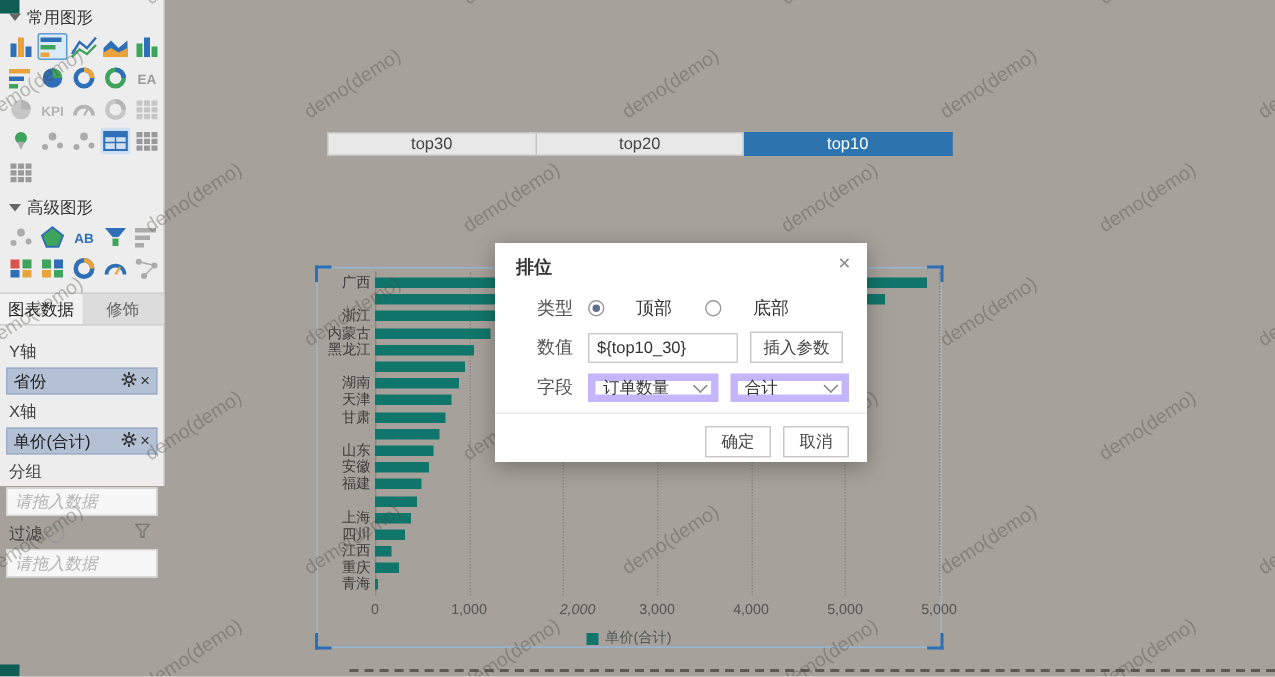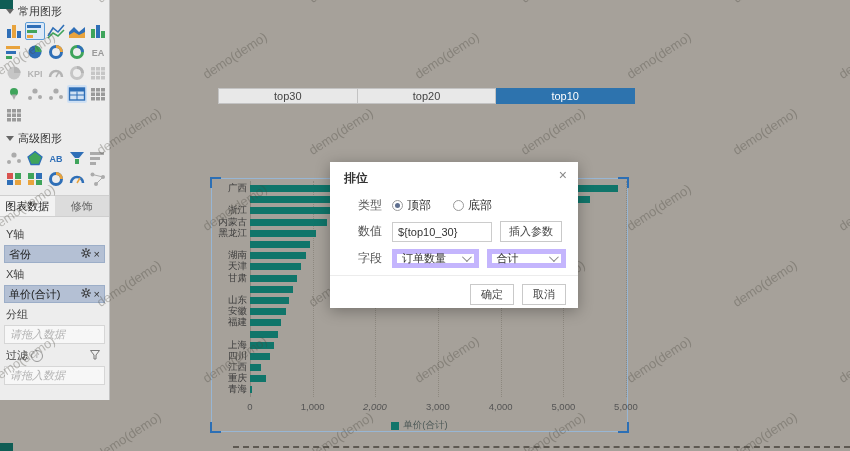--- a/index.html
+++ b/index.html
@@ -1,20 +1,20 @@
 <!DOCTYPE html>
 <html><head>
 <meta charset="utf-8">
 <style>
   html,body{margin:0;padding:0;}
   body{font-family:"Liberation Sans","DejaVu Sans",sans-serif;}
   #app{position:relative;width:850px;height:451px;overflow:hidden;background:#a6a19a;}
 
   
-  .left-panel{position:absolute;left:0;top:0;width:110px;height:400px;background:#ededed;border-right:1px solid #c2c2c2;z-index:1;box-sizing:border-box;}
+  .left-panel{position:absolute;left:0;top:0;width:110px;height:324px;background:#ededed;border-right:1px solid #c2c2c2;z-index:1;box-sizing:border-box;}
   .sec-header{display:flex;align-items:center;gap:4px;font-size:11px;color:#333;padding:4px 0 2px 6px;}
   .tri-down{width:0;height:0;border-left:4px solid transparent;border-right:4px solid transparent;border-top:5px solid #666;}
   .icon-grid{display:grid;grid-template-columns:repeat(5,20px);gap:3px 1px;padding:1px 2px 3px 4px;}
   .icon-cell{width:20px;height:18px;display:flex;align-items:center;justify-content:center;border:1px solid transparent;border-radius:2px;box-sizing:border-box;text-decoration:underline;}
   .icon-cell.sel-border{border-color:#5b9bd5;background:#dce9f7;}
   .icon-cell.sel-bg{background:#cfe0f3;}
   .icon-cell.dis{opacity:.85;}
 
   .data-tabs{display:flex;height:20px;background:#dcdcdc;border-top:1px solid #cfcfcf;border-bottom:1px solid #cfcfcf;margin-top:4px;}
   .data-tab{flex:1;font-size:11px;color:#666;display:flex;align-items:center;justify-content:center;cursor:pointer;}
@@ -55,21 +55,21 @@
   .legend .sq{width:8px;height:8px;background:#10756a;}
   .legend .ltext{font-size:9.5px;color:#4e5a58;}
 
   
   .dialog{position:absolute;left:330px;top:162px;width:248px;height:146px;background:#fff;box-shadow:0 3px 14px rgba(0,0,0,.3);z-index:20;font-size:12px;color:#333;}
   .dlg-title{padding:8px 12px 6px 14px;font-weight:bold;font-size:12px;color:#333;}
   .dlg-close{position:absolute;right:11px;top:6px;font-size:14px;color:#888;cursor:pointer;line-height:1;}
   .dlg-body{padding:4px 12px 0 28px;}
   .dlg-row{display:flex;align-items:center;margin-bottom:7px;}
   .dlg-label{width:34px;color:#555;font-size:12px;flex:0 0 34px;}
-  .radio{display:inline-flex;align-items:center;gap:4px;margin-right:22px;cursor:pointer;text-align:center;}
+  .radio{display:inline-flex;align-items:center;gap:21px;margin-right:22px;cursor:pointer;text-align:center;}
   .rdot{width:11px;height:11px;border:1px solid #9a9a9a;border-radius:50%;box-sizing:border-box;position:relative;background:#fff;}
   .radio.checked .rdot::after{content:"";position:absolute;left:2px;top:2px;width:5px;height:5px;border-radius:50%;background:#5f6f8f;}
   .dlg-input{width:88px;height:18px;border:1px solid #ccc;font-size:11px;padding:0 5px;color:#333;font-family:inherit;}
   .dlg-btn{height:21px;border:1px solid #c9c9c9;background:#fff;font-size:11px;color:#444;padding:0 8px;margin-left:8px;font-family:inherit;cursor:pointer;}
   .dd{width:96px;height:19px;border:5px solid #c4b5fd;display:flex;align-items:center;font-size:11px;color:#333;padding:0 5px;box-sizing:border-box;cursor:pointer;}
   .dd.dd2{width:88px;margin-left:8px;}
   .dd .chev{margin-left:auto;width:6px;height:6px;border-right:1px solid #888;border-bottom:1px solid #888;transform:rotate(45deg) translateY(-2px);}
   .dlg-footer{border-top:1px solid #ececec;margin-top:4px;padding:8px 12px 0 0;display:flex;justify-content:flex-end;}
   .dlg-footer .dlg-btn{width:44px;padding:0;}
 
@@ -483,21 +483,21 @@
           <div class="bar" style="width: 15.6667px; background: rgb(16, 117, 106);"></div>
         </div>
         <div class="crow">
           <span class="ylab">青海</span>
           <div class="bar" style="width: 1.88px; background: rgb(16, 117, 106);"></div>
         </div>
       </div>
     <div id="x-ticks">
         <span class="xtick" style="left: 16px;">0</span>
         <span class="xtick" style="left: 78.6667px;">1,000</span>
-        <span class="xtick" style="left: 141px; font-style: italic;">2,000</span>
+        <span class="xtick" style="left: 151px; font-style: italic;">2,000</span>
         <span class="xtick" style="left: 204px;">3,000</span>
         <span class="xtick" style="left: 266.667px;">4,000</span>
         <span class="xtick" style="left: 329.333px;">5,000</span>
         <span class="xtick" style="left: 392px;">5,000</span>
       </div>
     <div class="legend">
       <span class="sq"></span>
       <span class="ltext">单价(合计)</span>
     </div>
   </div>

